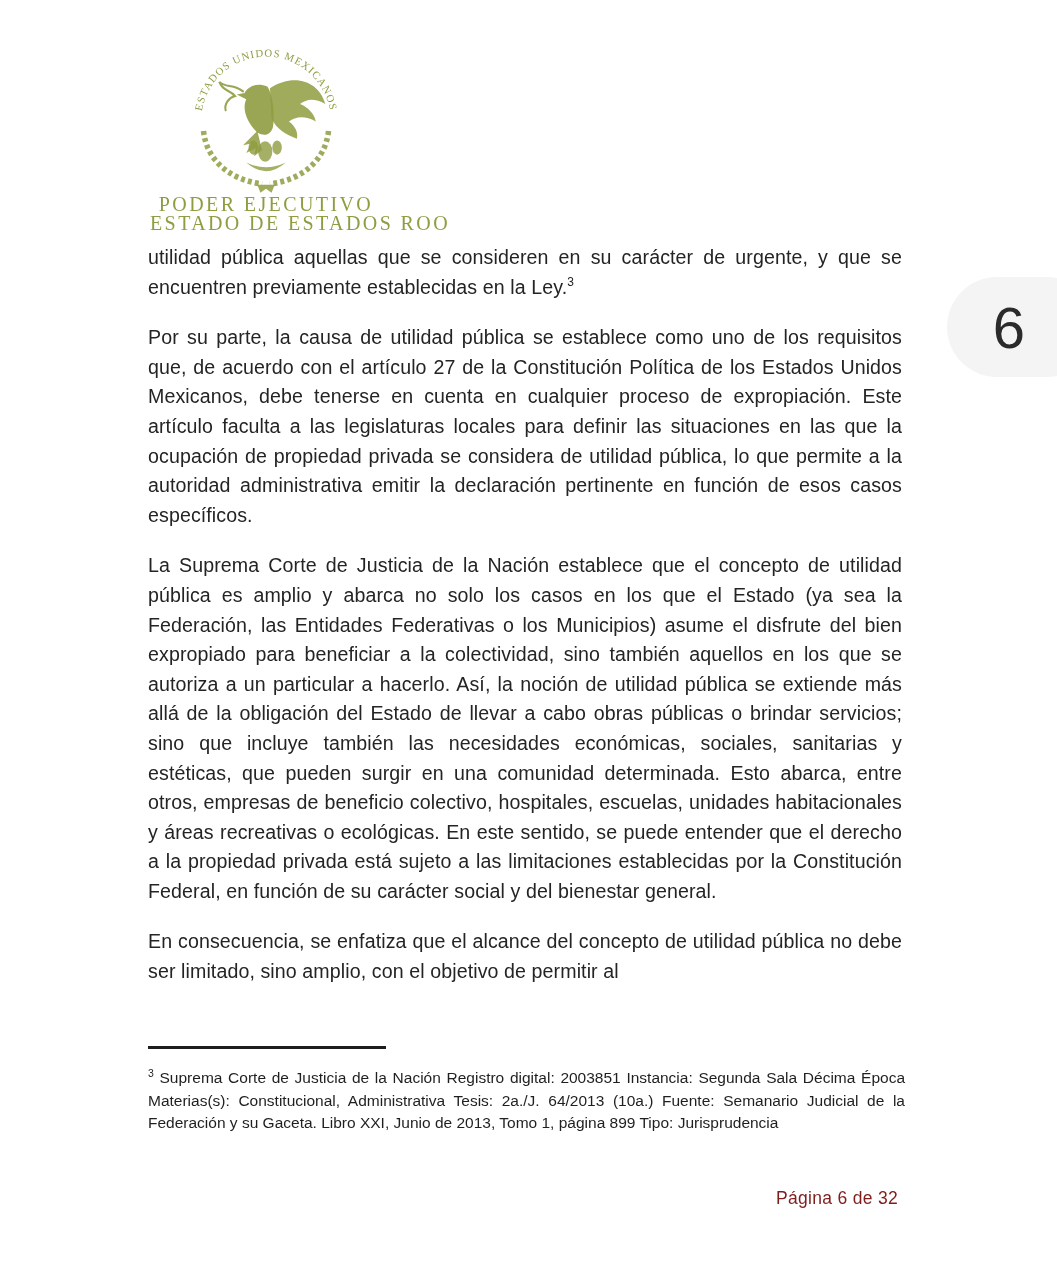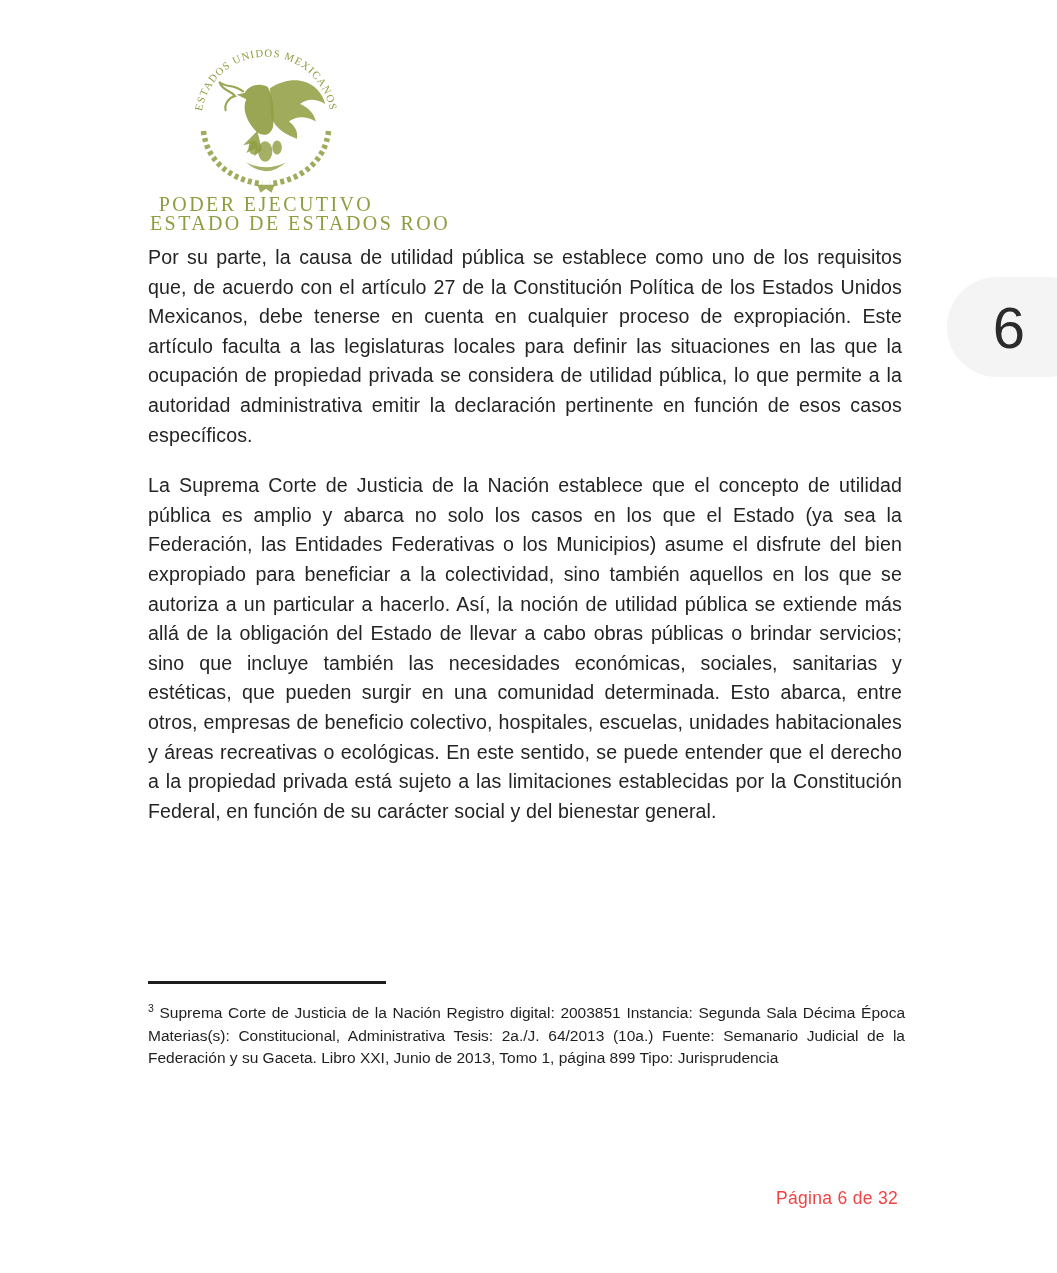--- a/index.html
+++ b/index.html
@@ -65,21 +65,21 @@
     text-align: justify;
     letter-spacing: 0.1px;
     color: #242424;
   }
   .para:last-child { margin-bottom: 0; }
   .fn-ref { font-size: 12px; line-height: 0; }
 
   
   .footnote {
     position: absolute;
-    top: 981px;
+    top: 1046px;
     left: 148px;
     width: 757px;
   }
   .fn-rule {
     width: 238px;
     height: 3px;
     background: #1d1d1d;
     margin-bottom: 13px;
   }
   .fn-text {
@@ -93,21 +93,21 @@
 
   
   .footer {
     position: absolute;
     top: 1188px;
     left: 148px;
     width: 750px;
     text-align: right;
     font-size: 17.5px;
     letter-spacing: 0.3px;
-    color: #ef4444;
+    color: #7f1d1d;
   }
 </style>
 </head>
 <body>
 
 <div class="page">
 
   <div class="letterhead">
     <svg width="182" height="159" viewBox="0 0 230 201" aria-hidden="true">
       <defs>
@@ -140,22 +140,24 @@
     </svg>
     <div class="inst-line">PODER EJECUTIVO</div>
     <div class="inst-line">ESTADO DE ESTADOS ROO</div>
   </div>
 
   <div class="page-tab">
     <span class="tab-num">6</span>
   </div>
 
   <div class="content">
+    <p class="para"><span>utilidad pública aquellas que se consideren en su carácter de urgente, y que se encuentren previamente establecidas en la Ley.</span><sup class="fn-ref">3</sup></p>
     <p class="para"><span>Por su parte, la causa de utilidad pública se establece como uno de los requisitos que, de acuerdo con el artículo 27 de la Constitución Política de los Estados Unidos Mexicanos, debe tenerse en cuenta en cualquier proceso de expropiación. Este artículo faculta a las legislaturas locales para definir las situaciones en las que la ocupación de propiedad privada se considera de utilidad pública, lo que permite a la autoridad administrativa emitir la declaración pertinente en función de esos casos específicos.</span></p>
     <p class="para"><span>La Suprema Corte de Justicia de la Nación establece que el concepto de utilidad pública es amplio y abarca no solo los casos en los que el Estado (ya sea la Federación, las Entidades Federativas o los Municipios) asume el disfrute del bien expropiado para beneficiar a la colectividad, sino también aquellos en los que se autoriza a un particular a hacerlo. Así, la noción de utilidad pública se extiende más allá de la obligación del Estado de llevar a cabo obras públicas o brindar servicios; sino que incluye también las necesidades económicas, sociales, sanitarias y estéticas, que pueden surgir en una comunidad determinada. Esto abarca, entre otros, empresas de beneficio colectivo, hospitales, escuelas, unidades habitacionales y áreas recreativas o ecológicas. En este sentido, se puede entender que el derecho a la propiedad privada está sujeto a las limitaciones establecidas por la Constitución Federal, en función de su carácter social y del bienestar general.</span></p>
+    <p class="para"><span>En consecuencia, se enfatiza que el alcance del concepto de utilidad pública no debe ser limitado, sino amplio, con el objetivo de permitir al</span></p>
   </div>
 
   <div class="footnote">
     <div class="fn-rule"></div>
     <p class="fn-text"><sup>3</sup> <span>Suprema Corte de Justicia de la Nación Registro digital: 2003851 Instancia: Segunda Sala Décima Época Materias(s): Constitucional, Administrativa Tesis: 2a./J. 64/2013 (10a.) Fuente: Semanario Judicial de la Federación y su Gaceta. Libro XXI, Junio de 2013, Tomo 1, página 899 Tipo: Jurisprudencia</span></p>
   </div>
 
   <div class="footer">Página 6 de 32</div>
 
 </div>

